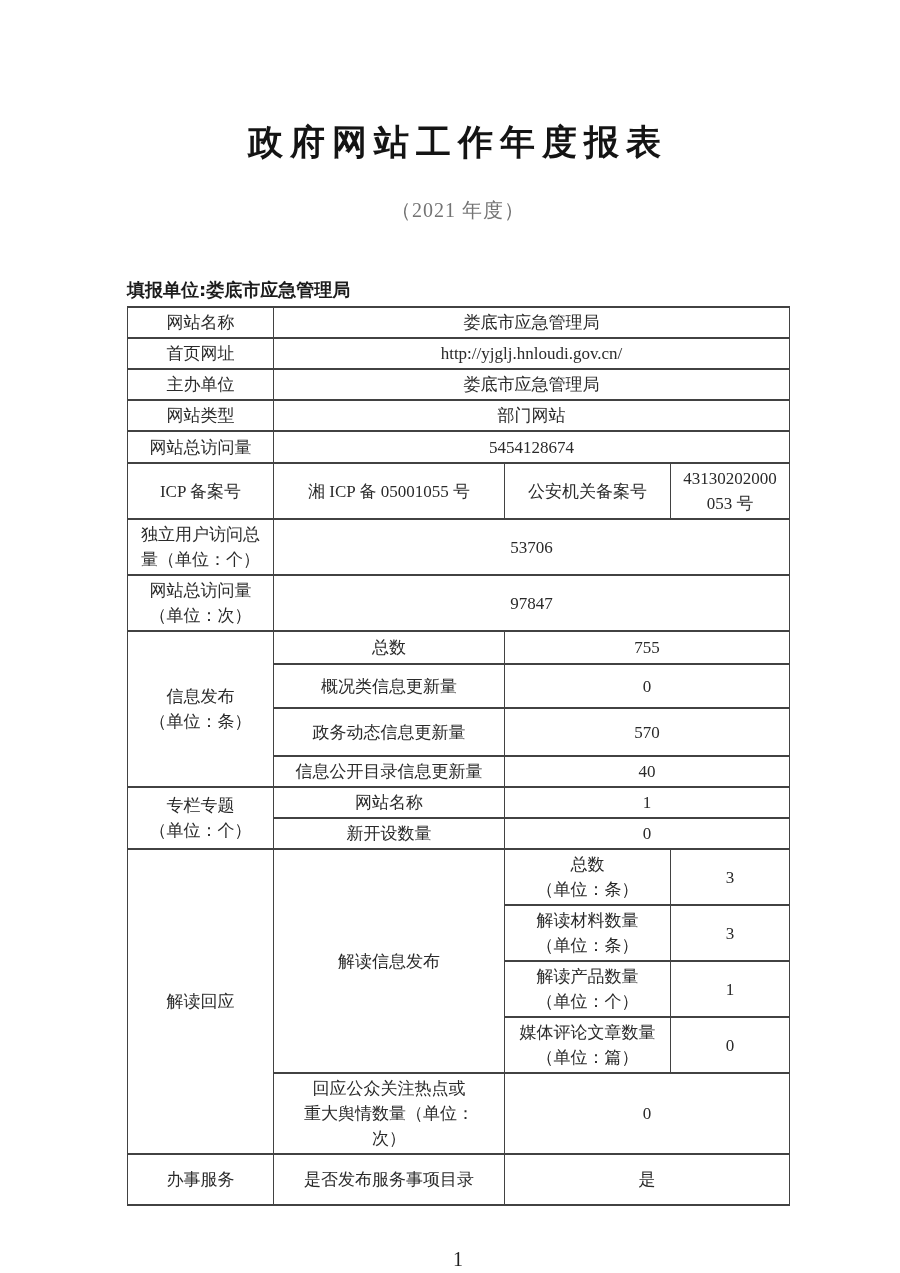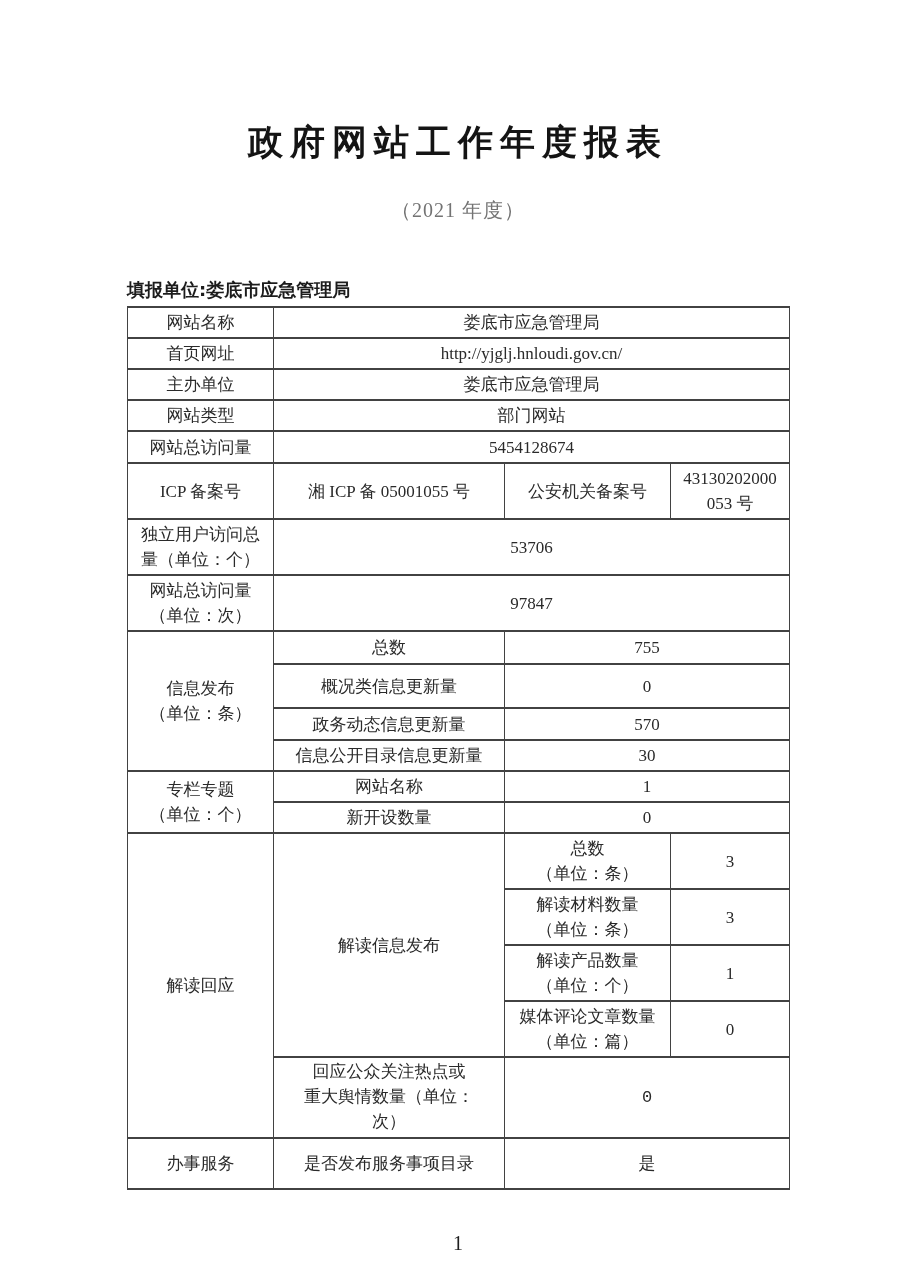--- a/index.html
+++ b/index.html
@@ -70,29 +70,29 @@
   .r1  { height: 29px; margin-top: 21px; }
   .r2  { height: 30px; }
   .r3  { height: 30px; }
   .r4  { height: 28px; }
   .r5  { height: 32px; }
   .r6  { height: 52px; }
   .r7  { height: 56px; }
   .r8  { height: 54px; }
   .r9  { height: 33px; }
   .r10 { height: 44px; }
-  .r11 { height: 32px; }
+  .r11 { height: 48px; }
   .r12 { height: 30px; }
   .r13 { height: 29px; }
   .r14 { height: 28px; }
   .r15 { height: 53px; }
   .r16 { height: 51px; }
   .r17 { height: 51px; }
   .r18 { height: 52px; }
-  .r19 { height: 81px; font-family: Liberation Mono, monospace; }
+  .r19 { height: 81px; }
   .r20 { height: 51px; }
   td.bottom-label {
     vertical-align: bottom;
     padding-bottom: 5px;
     font-family: Liberation Serif, serif;
   }
   .page-number {
     margin-top: 40px;
     text-align: center;
     font-size: 20px;
@@ -174,21 +174,21 @@
     <tr class="r10">
       <td>概况类信息更新量</td>
       <td colspan="2">0</td>
     </tr>
     <tr class="r11">
       <td>政务动态信息更新量</td>
       <td colspan="2">570</td>
     </tr>
     <tr class="r12">
       <td>信息公开目录信息更新量</td>
-      <td colspan="2">30</td>
+      <td colspan="2">40</td>
     </tr>
 
     <tr class="r13">
       <td rowspan="2">专栏专题
 （单位：个）</td>
       <td>网站名称</td>
       <td colspan="2">1</td>
     </tr>
     <tr class="r14">
       <td>新开设数量</td>

